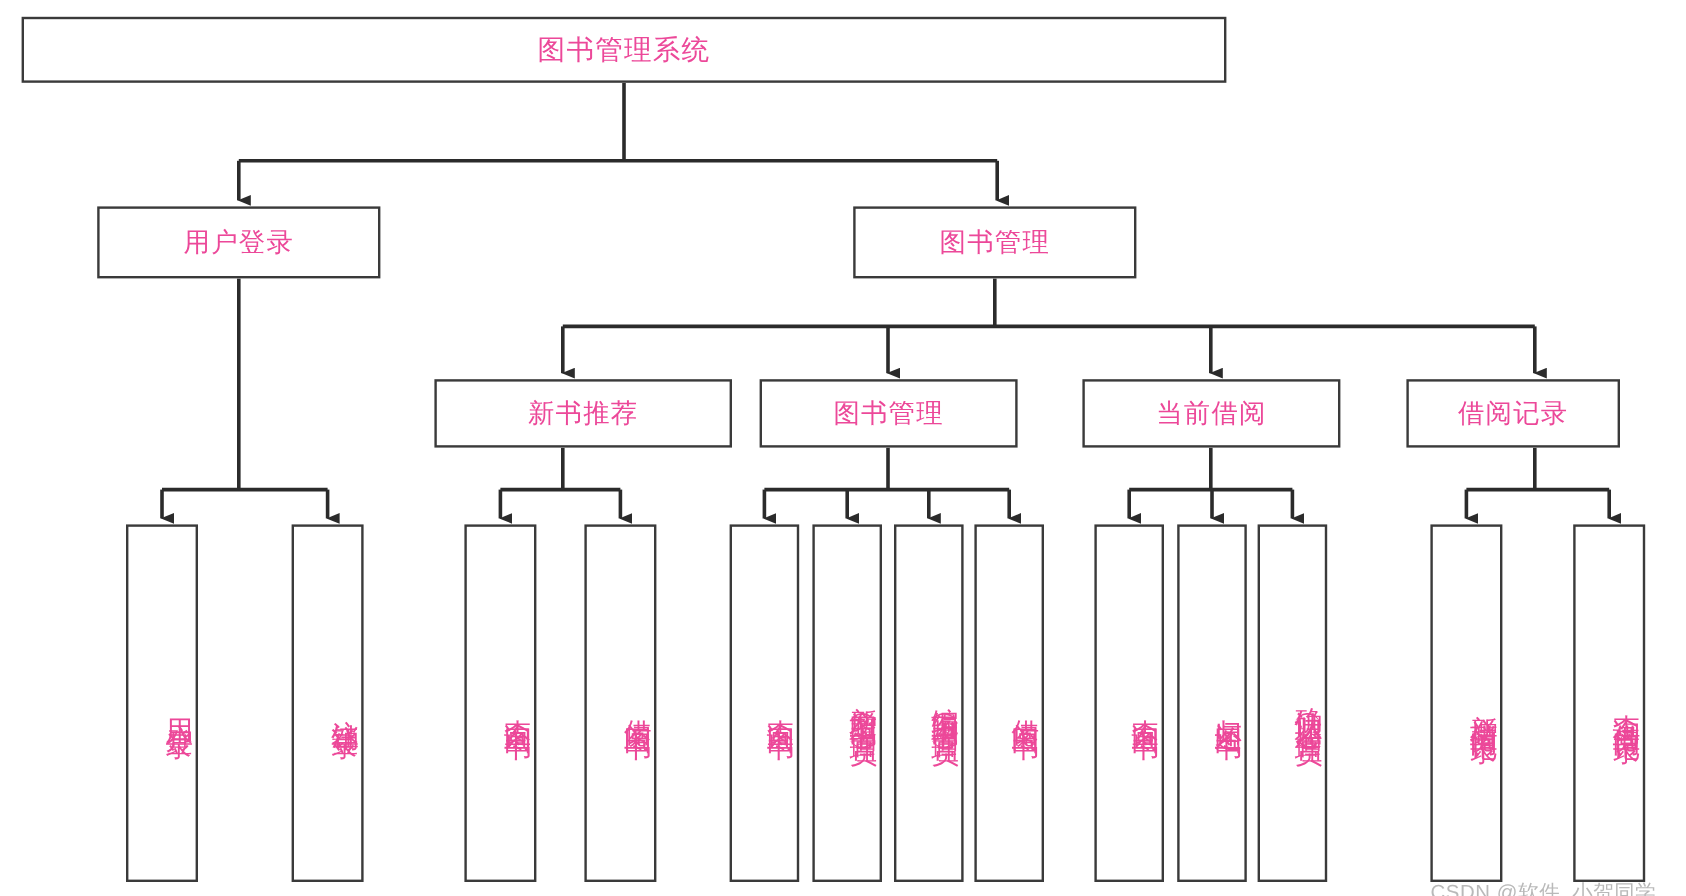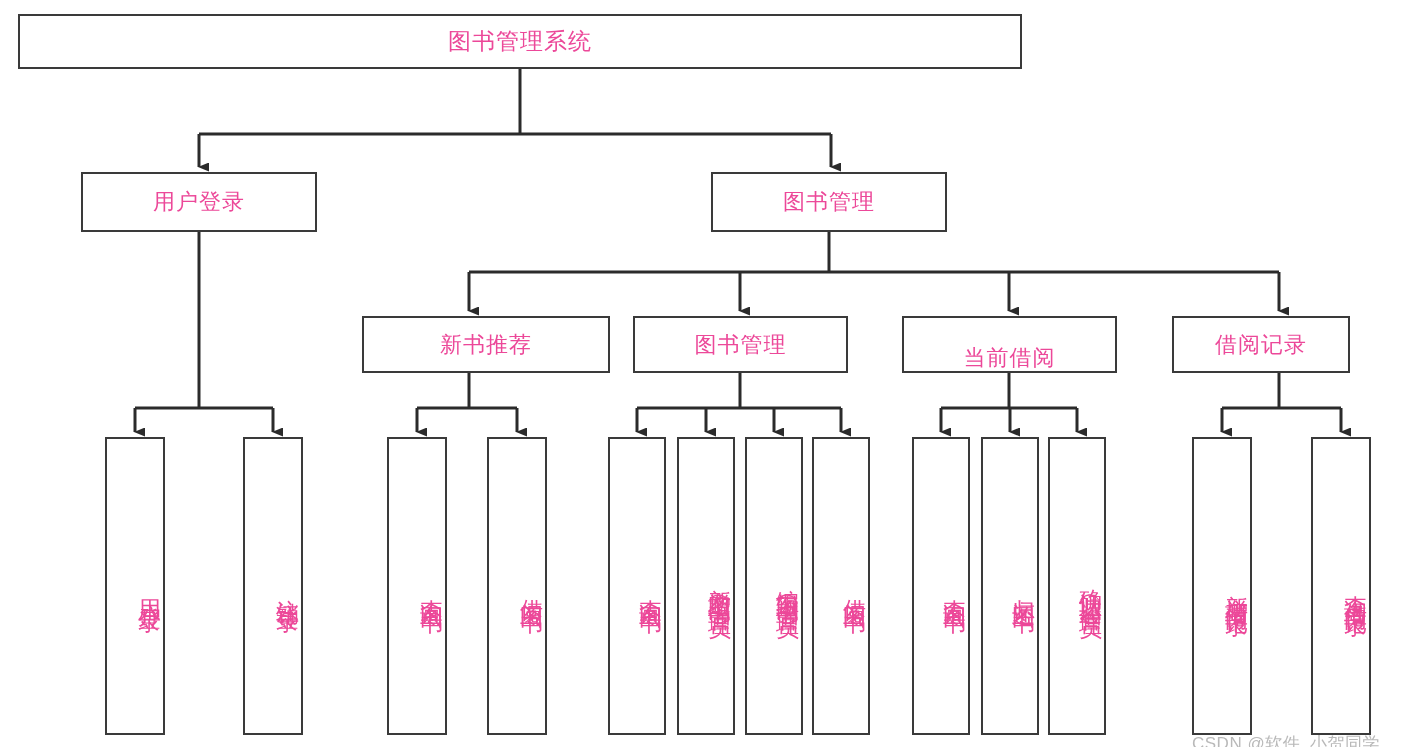--- a/index.html
+++ b/index.html
@@ -122,21 +122,21 @@
   <div class="node h" style="left:711px;top:172px;width:236px;height:60px;">
     <span class="txt">图书管理</span>
   </div>
 
   <div class="node h" style="left:362px;top:316px;width:248px;height:57px;text-align:center;">
     <span class="txt">新书推荐</span>
   </div>
   <div class="node h" style="left:633px;top:316px;width:215px;height:57px;">
     <span class="txt">图书管理</span>
   </div>
-  <div class="node h" style="left:902px;top:316px;width:215px;height:57px;align-items:flex-end;">
+  <div class="node h" style="left:902px;top:316px;width:215px;height:57px;">
     <span class="txt">当前借阅</span>
   </div>
   <div class="node h" style="left:1172px;top:316px;width:178px;height:57px;">
     <span class="txt">借阅记录</span>
   </div>
 
   <div class="node v" style="left:105px;top:437px;width:60px;height:298px;">
     <span class="txt">用户登录</span>
   </div>
   <div class="node v" style="left:243px;top:437px;width:60px;height:298px;">

